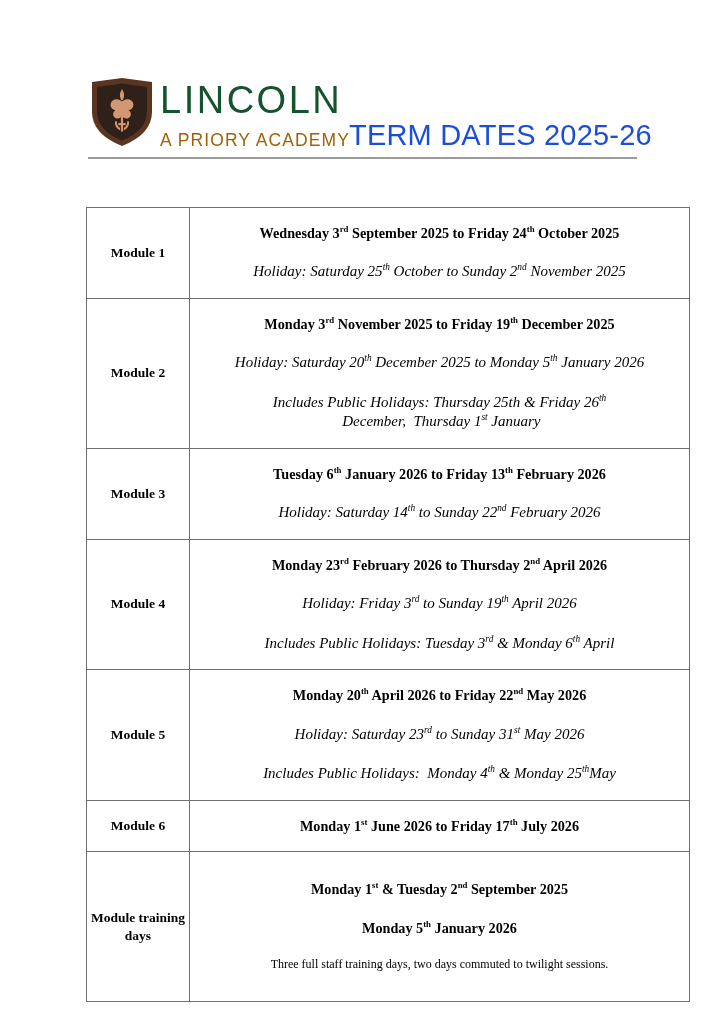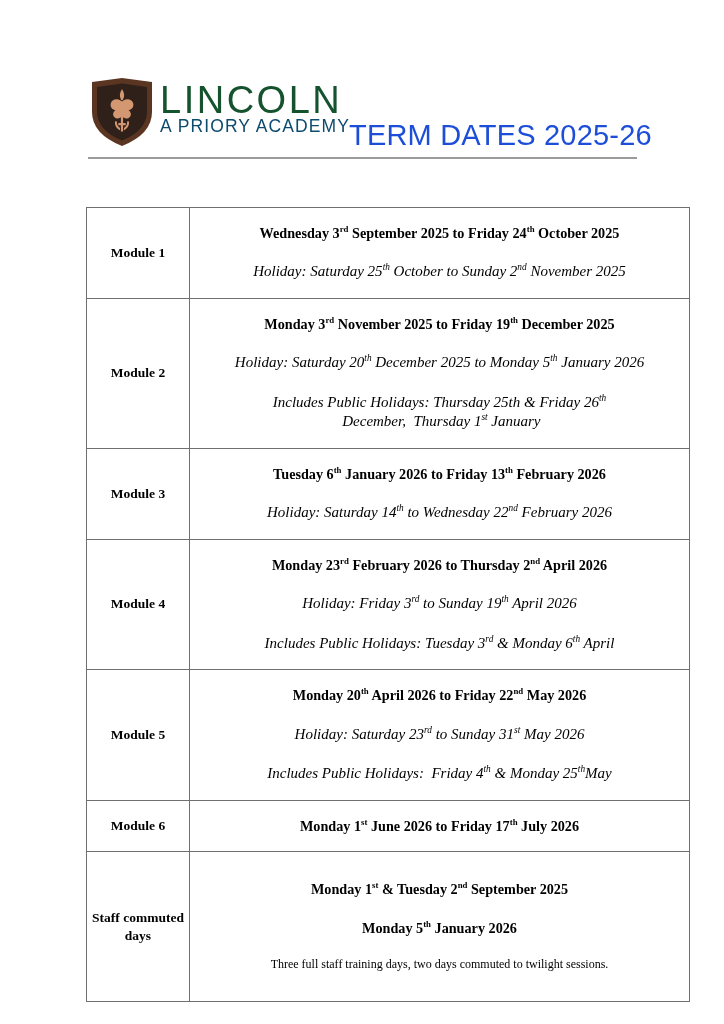--- a/index.html
+++ b/index.html
@@ -52,24 +52,24 @@
     letter-spacing: 2.5px;
     color: #14532d;
     font-weight: 400;
     display: block;
     line-height: 0.95;
   }
   .wordmark-sub {
     font-family: "Liberation Sans", sans-serif;
     font-size: 17.5px;
     letter-spacing: 1.1px;
-    color: #0c4a6e;
+    color: #a16207;
     font-weight: 400;
     display: block;
-    margin-top: 0;
+    margin-top: 14px;
     line-height: 1;
     white-space: nowrap;
   }
 
   .doc-title {
     position: absolute;
     left: 261px;
     top: 45px;
     font-family: "Liberation Sans", sans-serif;
     font-size: 29px;
@@ -194,48 +194,48 @@
       <td class="col-content">
           <div class="line bold"><span class="sp">Monday 3</span><sup>rd</sup><span class="sp"> November 2025 to Friday 19</span><sup>th</sup><span class="sp"> December 2025</span></div>
           <div class="line ital"><span class="sp">Holiday: Saturday 20</span><sup>th</sup><span class="sp"> December 2025 to Monday 5</span><sup>th</sup><span class="sp"> January 2026</span></div>
           <div class="line ital"><span class="sp">Includes Public Holidays: Thursday 25th &amp; Friday 26</span><sup>th</sup><span class="sp"> December,  Thursday 1</span><sup>st</sup><span class="sp"> January</span></div>
         </td>
     </tr>
     <tr class="r3">
       <td class="col-label"><span>Module 3</span></td>
       <td class="col-content">
           <div class="line bold"><span class="sp">Tuesday 6</span><sup>th</sup><span class="sp"> January 2026 to Friday 13</span><sup>th</sup><span class="sp"> February 2026</span></div>
-          <div class="line ital"><span class="sp">Holiday: Saturday 14</span><sup>th</sup><span class="sp"> to Wednesday 22</span><sup>nd</sup><span class="sp"> February 2026</span></div>
+          <div class="line ital"><span class="sp">Holiday: Saturday 14</span><sup>th</sup><span class="sp"> to Sunday 22</span><sup>nd</sup><span class="sp"> February 2026</span></div>
         </td>
     </tr>
     <tr class="r4">
       <td class="col-label"><span>Module 4</span></td>
       <td class="col-content">
           <div class="line bold"><span class="sp">Monday 23</span><sup>rd</sup><span class="sp"> February 2026 to Thursday 2</span><sup>nd</sup><span class="sp"> April 2026</span></div>
           <div class="line ital"><span class="sp">Holiday: Friday 3</span><sup>rd</sup><span class="sp"> to Sunday 19</span><sup>th</sup><span class="sp"> April 2026</span></div>
           <div class="line ital"><span class="sp">Includes Public Holidays: Tuesday 3</span><sup>rd</sup><span class="sp"> &amp; Monday 6</span><sup>th</sup><span class="sp"> April</span></div>
         </td>
     </tr>
     <tr class="r5">
       <td class="col-label"><span>Module 5</span></td>
       <td class="col-content">
           <div class="line bold"><span class="sp">Monday 20</span><sup>th</sup><span class="sp"> April 2026 to Friday 22</span><sup>nd</sup><span class="sp"> May 2026</span></div>
           <div class="line ital"><span class="sp">Holiday: Saturday 23</span><sup>rd</sup><span class="sp"> to Sunday 31</span><sup>st</sup><span class="sp"> May 2026</span></div>
-          <div class="line ital"><span class="sp">Includes Public Holidays:  Friday 4</span><sup>th</sup><span class="sp"> &amp; Monday 25</span><sup>th</sup><span class="sp">May</span></div>
+          <div class="line ital"><span class="sp">Includes Public Holidays:  Monday 4</span><sup>th</sup><span class="sp"> &amp; Monday 25</span><sup>th</sup><span class="sp">May</span></div>
         </td>
     </tr>
     <tr class="r6">
       <td class="col-label"><span>Module 6</span></td>
       <td class="col-content">
           <div class="line bold"><span class="sp">Monday 1</span><sup>st</sup><span class="sp"> June 2026 to Friday 17</span><sup>th</sup><span class="sp"> July 2026</span></div>
         </td>
     </tr>
     <tr class="r7">
       <td class="col-label">
-          <div>Staff commuted</div>
+          <div>Module training</div>
           <div>days</div>
         </td>
       <td class="col-content">
           <div class="line bold"><span class="sp">Monday 1</span><sup>st</sup><span class="sp"> &amp; Tuesday 2</span><sup>nd</sup><span class="sp"> September 2025</span></div>
           <div class="line bold"><span class="sp">Monday 5</span><sup>th</sup><span class="sp"> January 2026</span></div>
           <div class="line plain"><span class="sp">Three full staff training days, two days commuted to twilight sessions.</span></div>
         </td>
     </tr>
   </tbody>
 </table>

